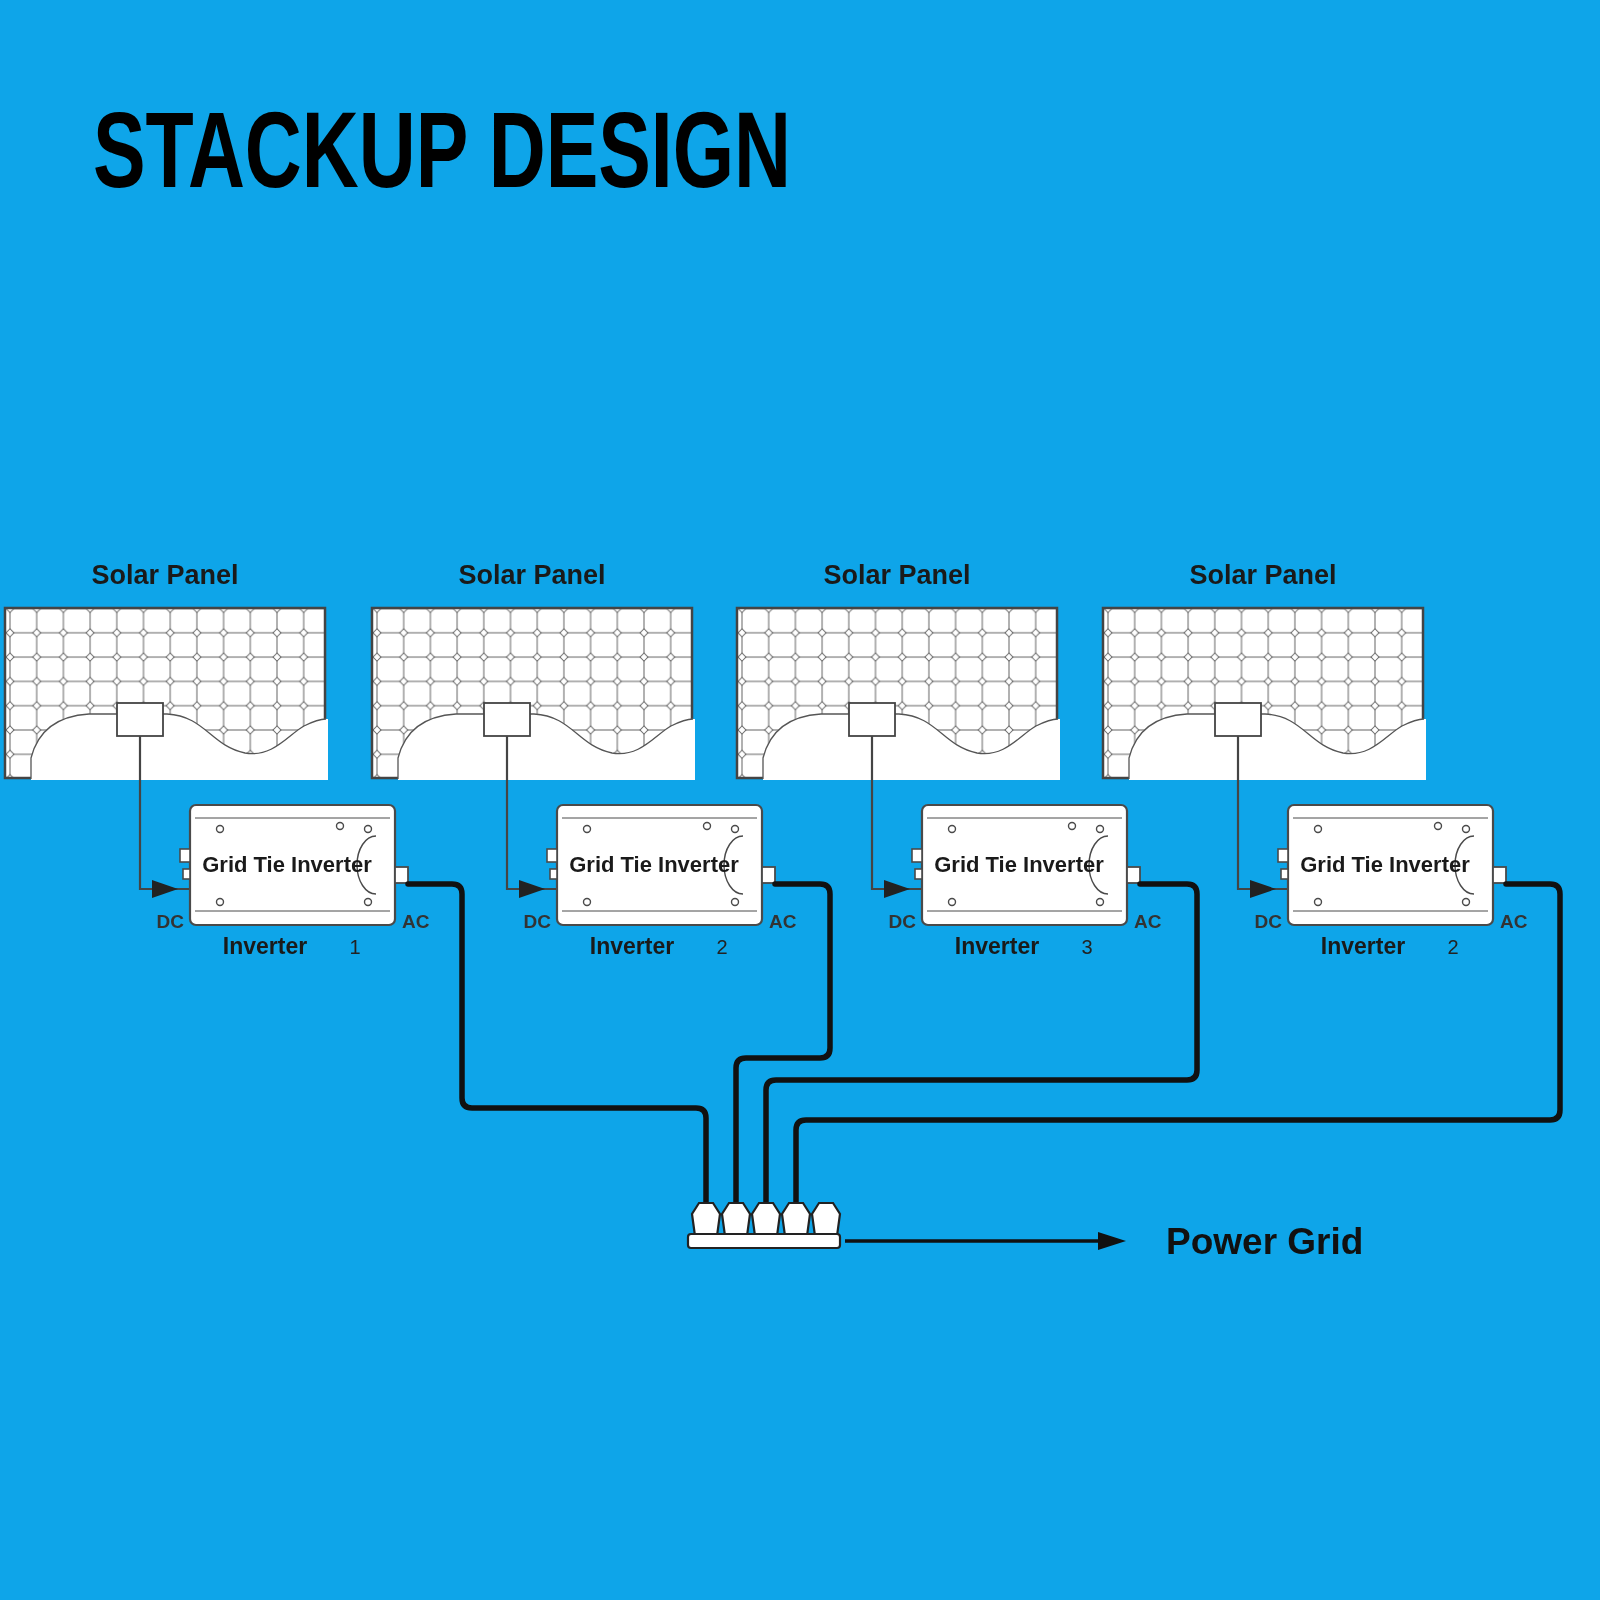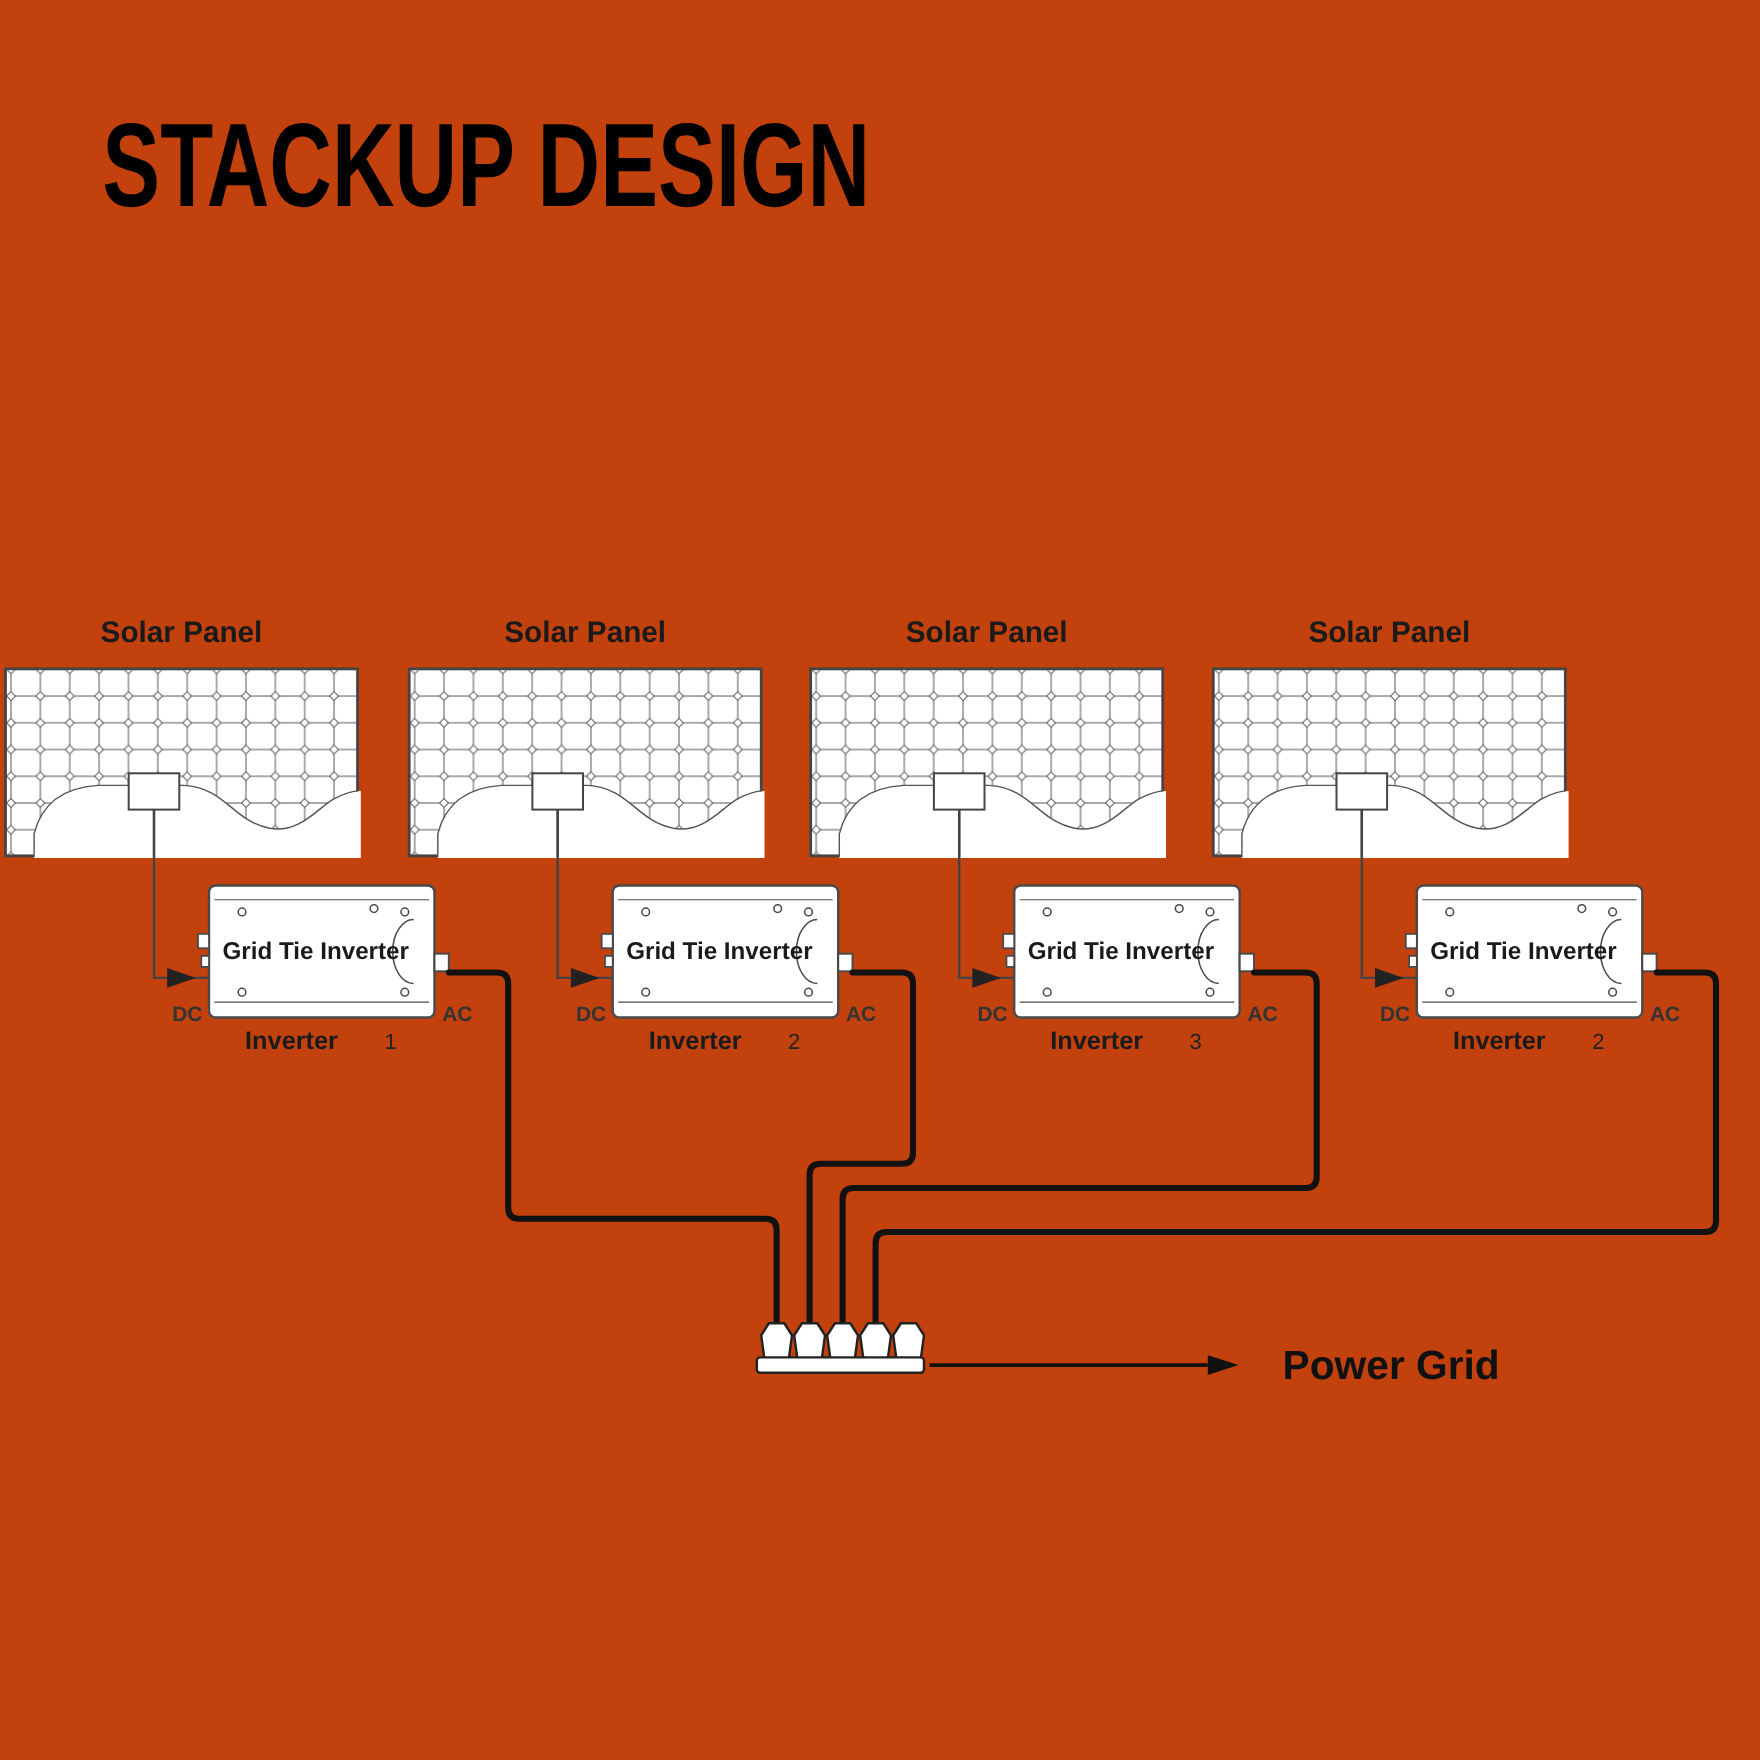--- a/index.html
+++ b/index.html
@@ -5,21 +5,21 @@
   html, body {
     margin: 0;
     padding: 0;
     background: #ffffff;
     font-family: "Liberation Sans", sans-serif;
   }
   .page {
     position: relative;
     width: 1600px;
     height: 1600px;
-    background: #c2410c;
+    background: #0ea5e9;
     overflow: hidden;
   }
   .title {
     position: absolute;
     left: 93px;
     top: 96px;
     margin: 0;
     font-size: 108px;
     font-weight: 900;
     line-height: 1;

